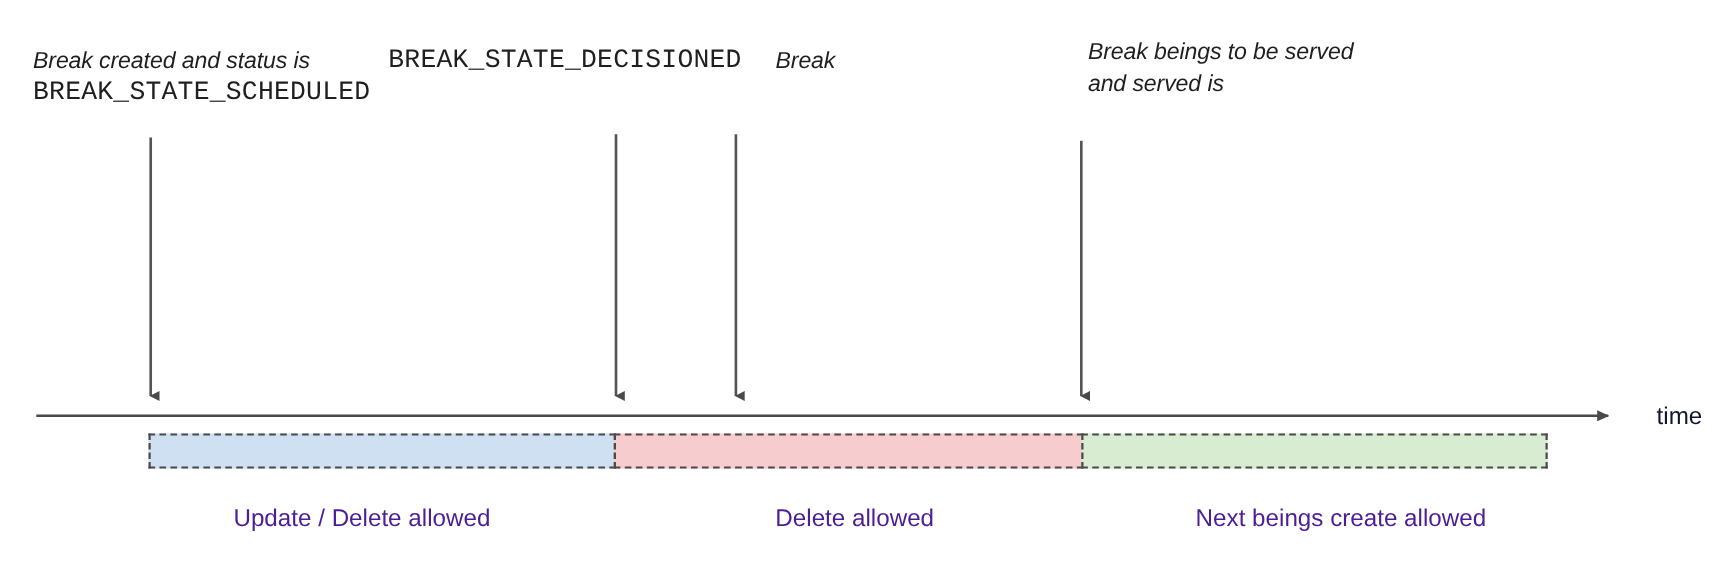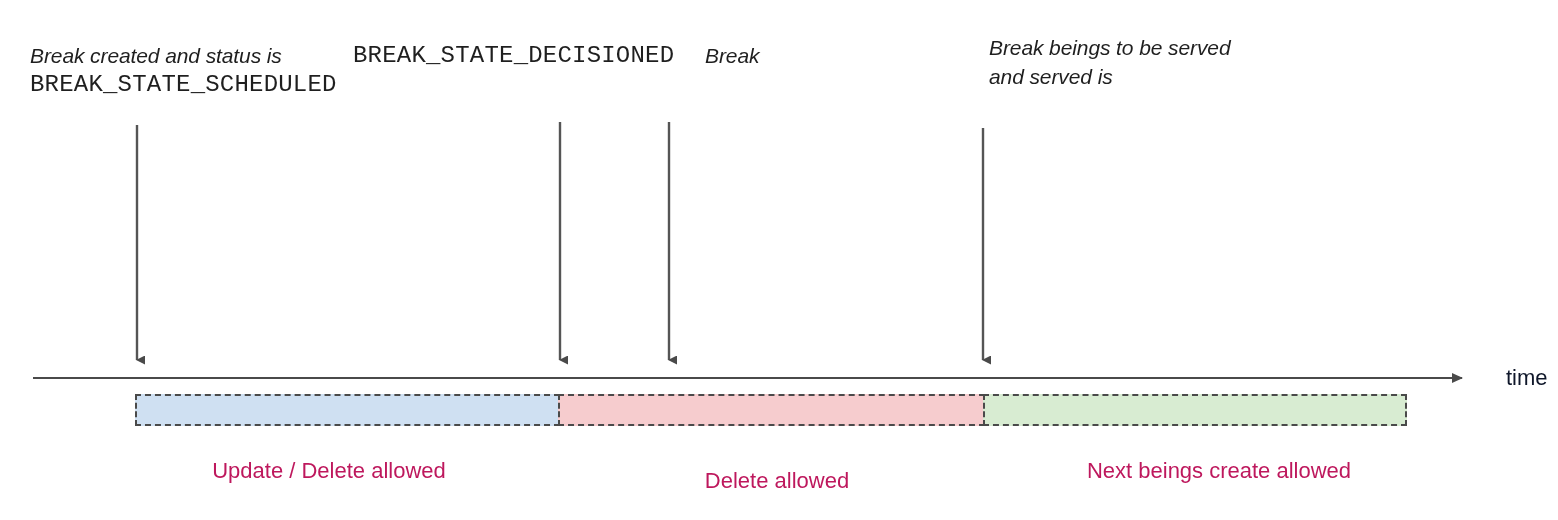--- a/index.html
+++ b/index.html
@@ -81,21 +81,21 @@
     border: 2px dashed #4a4a4a;
     margin-right: -2px;
   }
 
   
   .phase-caption {
     position: absolute;
     top: 458px;
     font-family: "Liberation Sans", sans-serif;
     font-size: 22px;
-    color: #be185d;
+    color: #4c1d95;
     text-align: center;
     white-space: nowrap;
     transform: translateX(-50%);
   }
 </style>
 </head>
 <body>
 
 <div id="canvas">
 
@@ -137,16 +137,16 @@
 
   <div id="time-label">time</div>
 
   <div id="bars">
     <div class="phase-bar" style="width: 425px; background: rgb(207, 224, 242);"></div>
     <div class="phase-bar" style="width: 427px; background: rgb(246, 204, 206);"></div>
     <div class="phase-bar" style="width: 424px; background: rgb(216, 236, 210);"></div>
   </div>
 
   <div class="phase-caption" style="left: 329px;">Update / Delete allowed</div>
-  <div class="phase-caption" style="left: 777px; margin-top: 10px;">Delete allowed</div>
+  <div class="phase-caption" style="left: 777px;">Delete allowed</div>
   <div class="phase-caption" style="left: 1219px;">Next beings create allowed</div>
 
 </div>
 
 </body></html>

